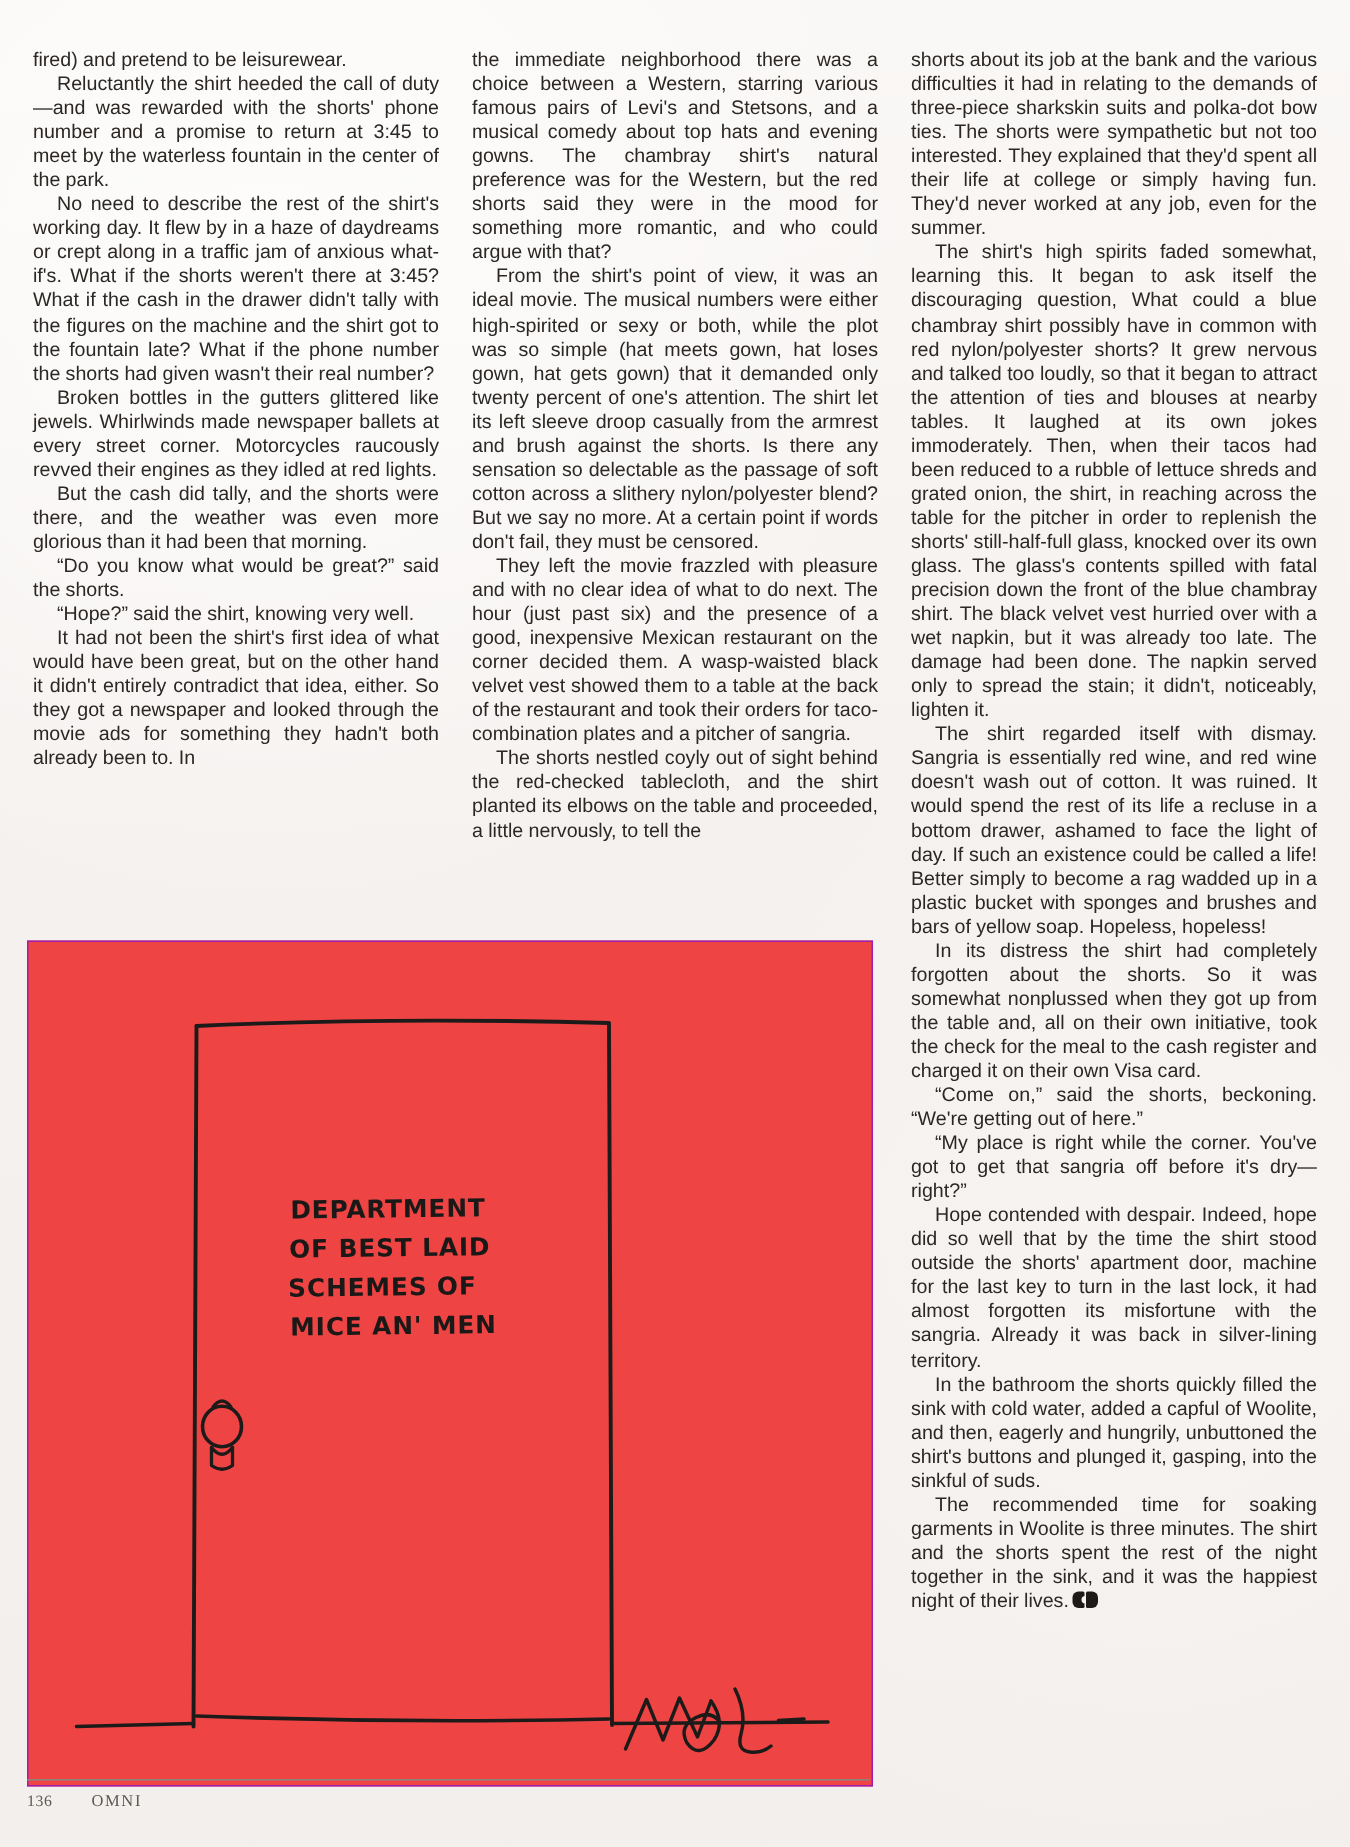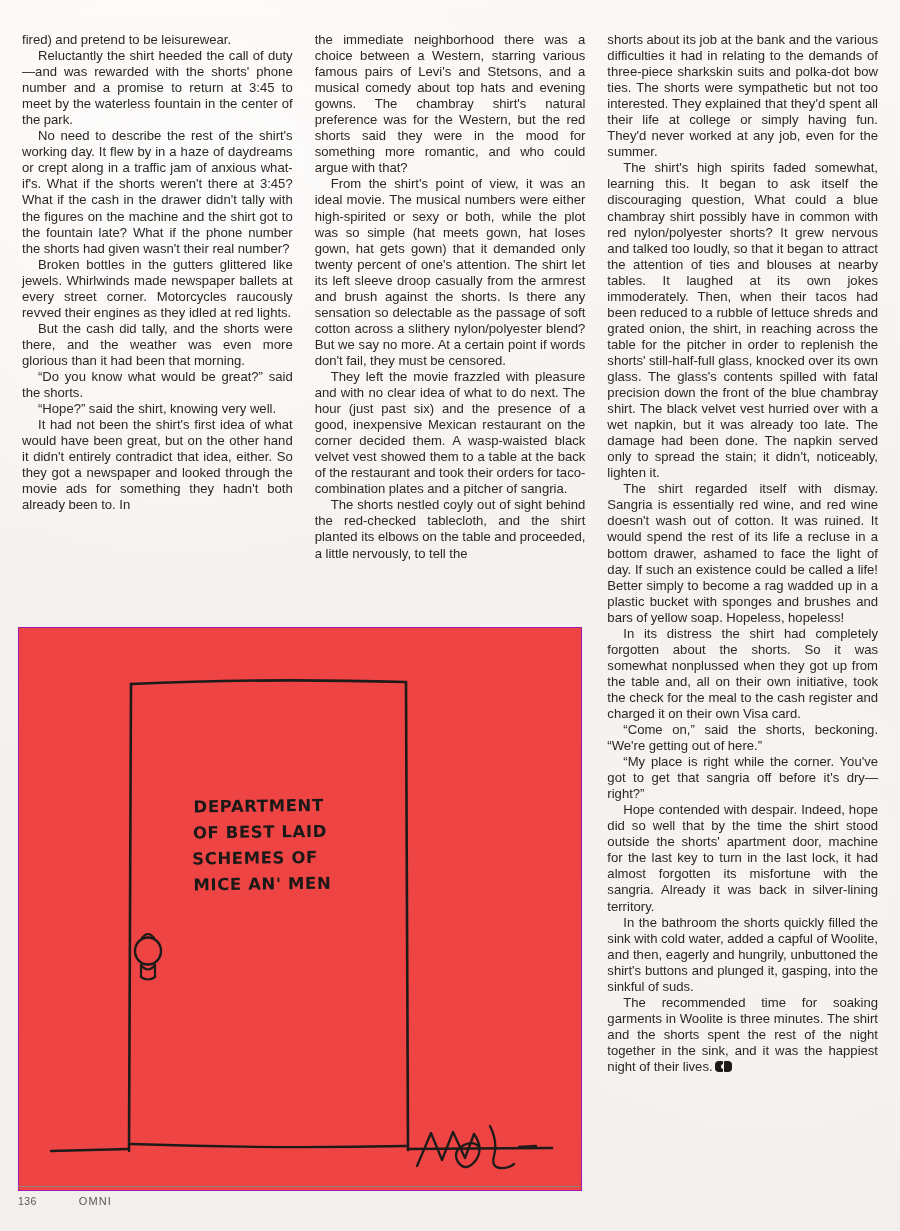--- a/index.html
+++ b/index.html
@@ -141,24 +141,25 @@
     width: 562px;
     height: 1px;
     background: #8a8480;
   }
   .footer {
     position: absolute;
     left: 18px;
     top: 1195px;
     display: flex;
     align-items: flex-end;
-    gap: 22px;
+    gap: 6px;
     color: #5d5854;
     font-size: 10.5px;
     letter-spacing: 0.4px;
+    font-family: Liberation Serif, serif;
   }
   .footer .mag {
     font-size: 11px;
     letter-spacing: 1.1px;
     padding-left: 20px;
   }
 </style>
 </head>
 <body>
 

